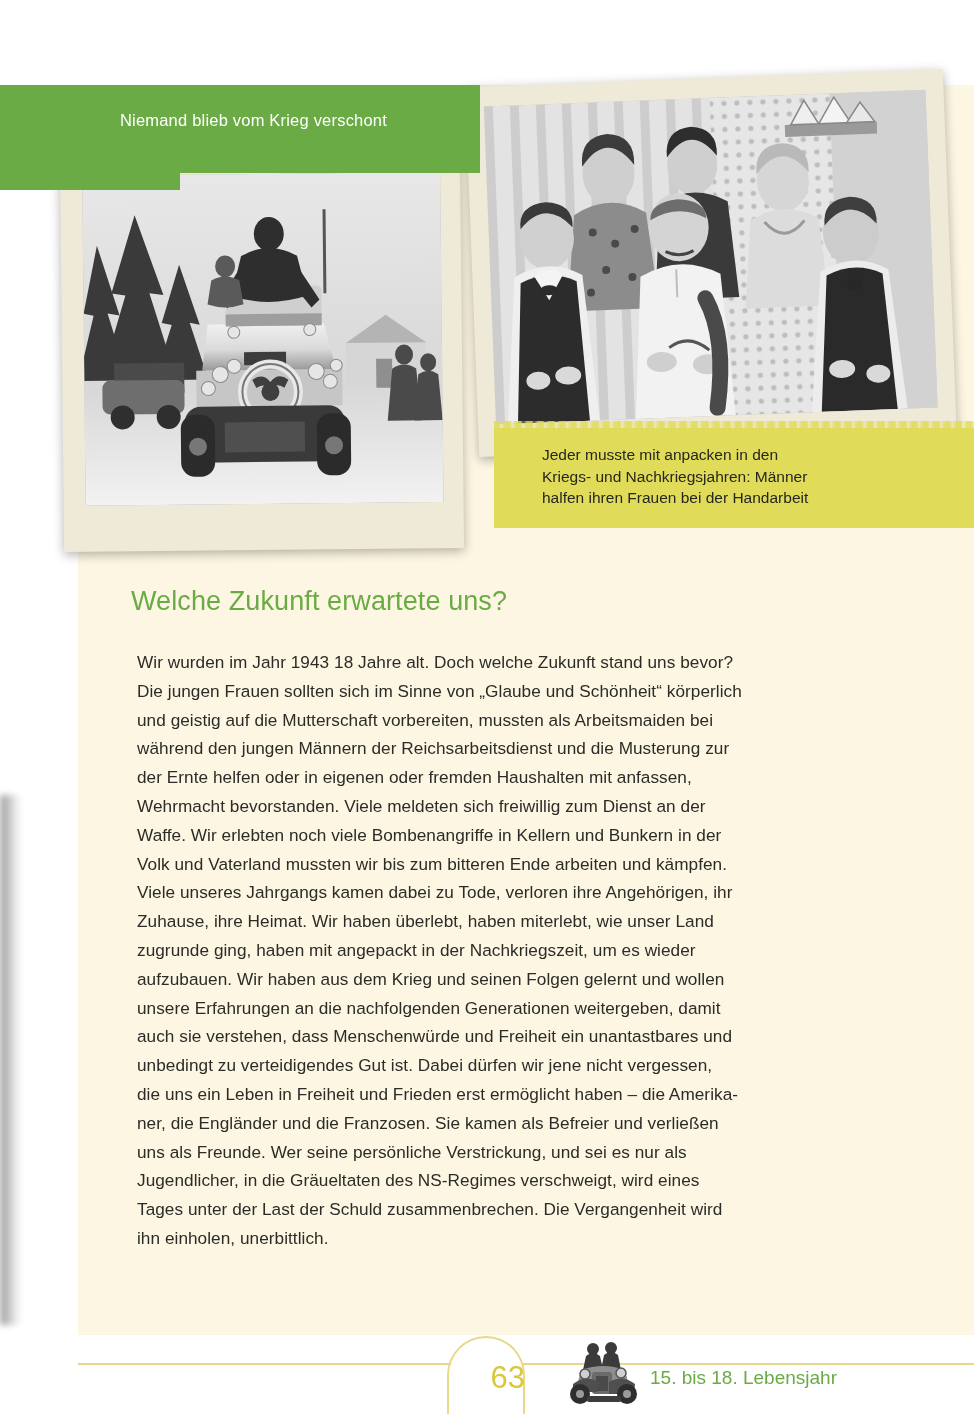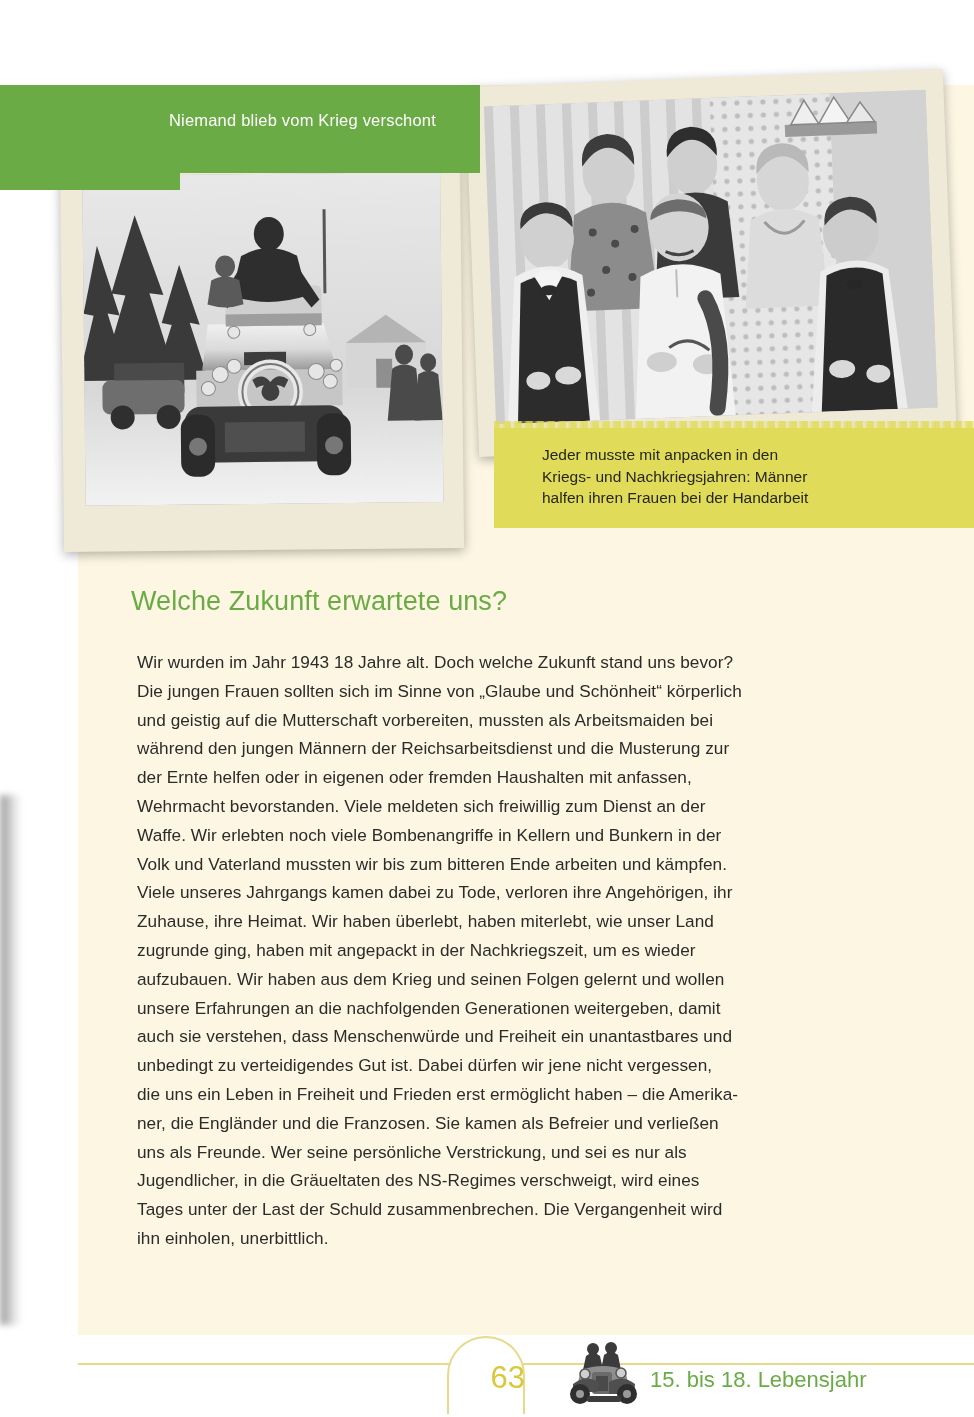--- a/index.html
+++ b/index.html
@@ -68,21 +68,21 @@
   }
   .banner-caption {
     position: absolute;
     left: 0;
     top: 85px;
     width: 480px;
     height: 70px;
     display: flex;
     align-items: center;
     justify-content: flex-end;
-    padding-right: 44px;
+    padding-right: 93px;
     box-sizing: border-box;
     color: #ffffff;
     font-size: 16.5px;
     letter-spacing: 0.2px;
     z-index: 4;
   }
 
   
   .yellow-banner {
     position: absolute;
@@ -227,21 +227,21 @@
     text-align: right;
     color: #d8c83a;
     font-size: 31px;
     z-index: 7;
   }
   .footer-label {
     position: absolute;
     left: 650px;
     top: 1367px;
     color: #6aab45;
-    font-size: 22px;
+    font-size: 19px;
     z-index: 7;
   }
   .car-icon {
     position: absolute;
     left: 565px;
     top: 1340px;
     width: 78px;
     height: 66px;
     z-index: 7;
   }

